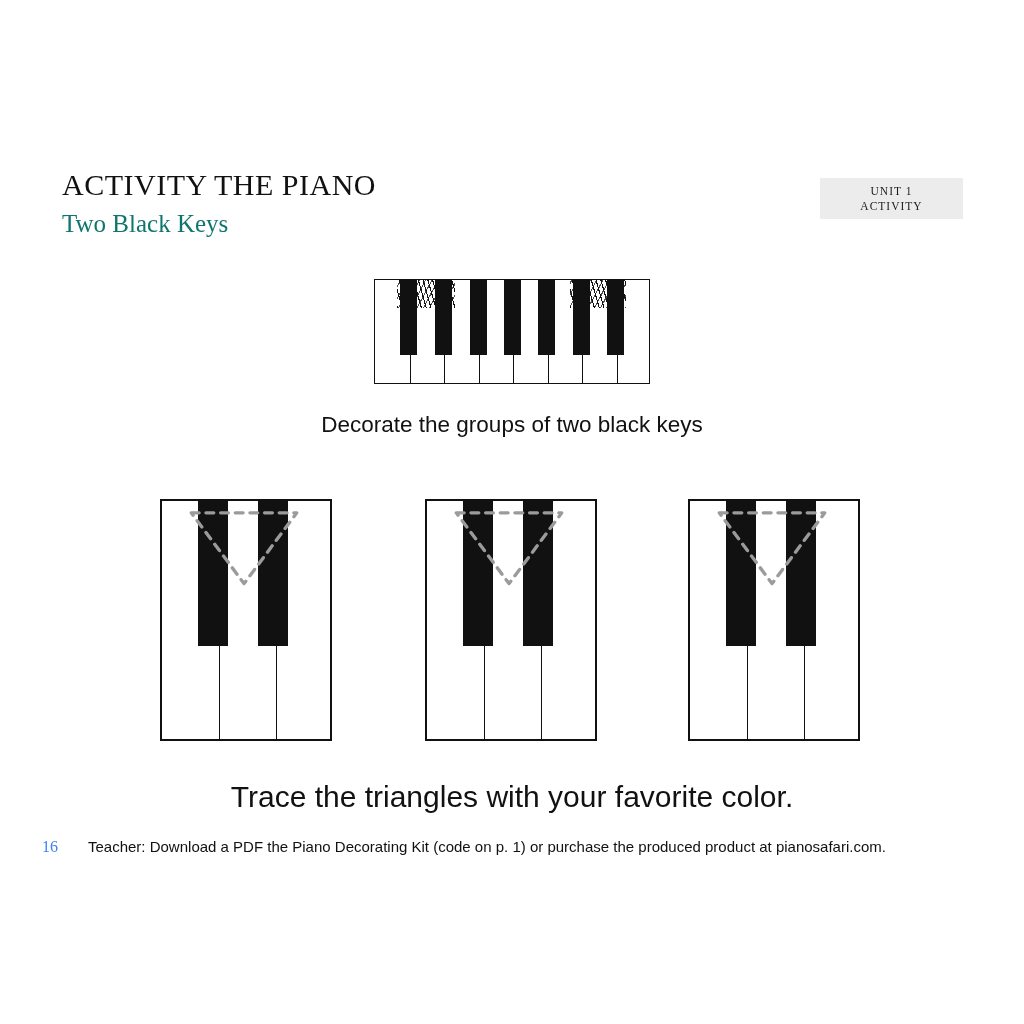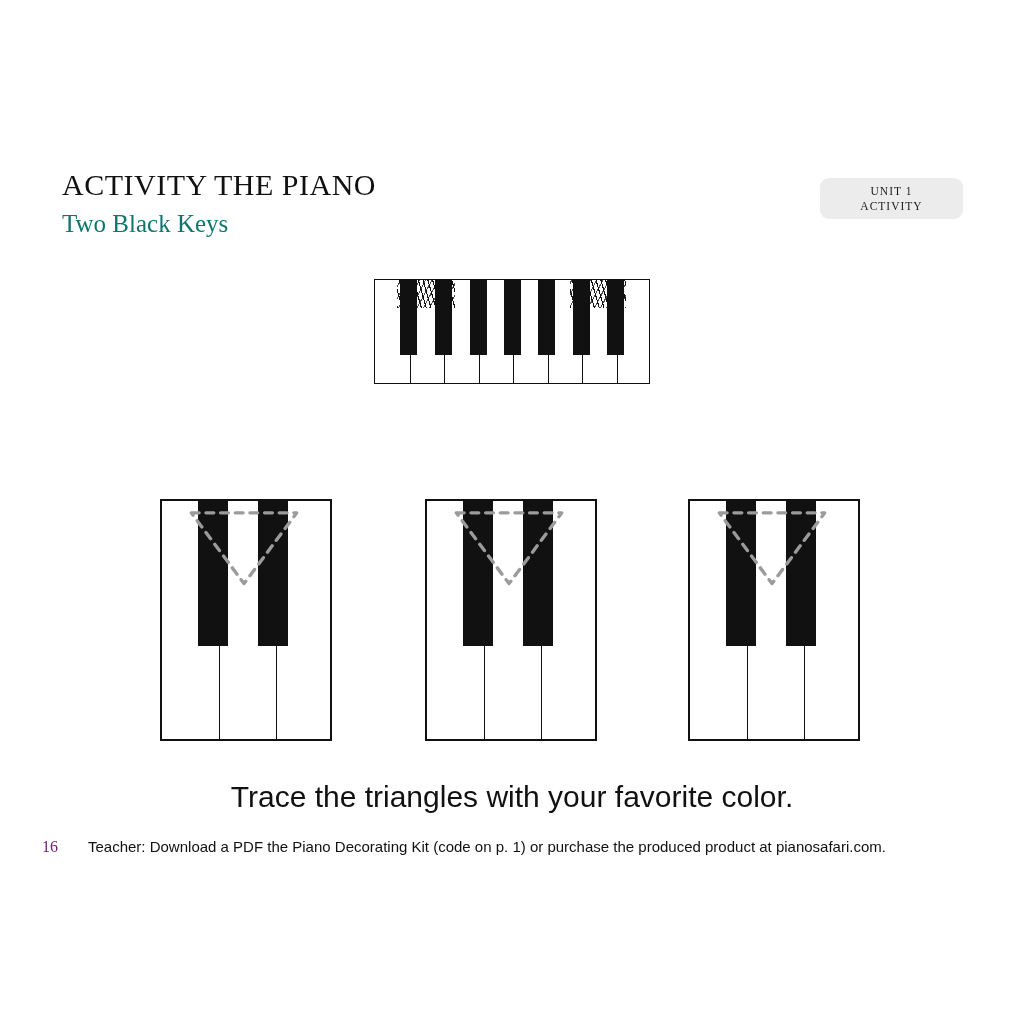--- a/index.html
+++ b/index.html
@@ -38,21 +38,21 @@
   }
 
   
   #unit-badge {
     position: absolute;
     left: 820px;
     top: 178px;
     width: 143px;
     height: 41px;
     background: #ececec;
-    border-radius: 9px;
+    border-radius: 1px;
     display: flex;
     flex-direction: column;
     align-items: center;
     justify-content: center;
     line-height: 1.25;
   }
   #unit-badge .badge-line {
     font-family: "Liberation Serif", serif;
     font-size: 11.5px;
     letter-spacing: 1px;
@@ -166,21 +166,21 @@
     stroke-linejoin: round;
   }
 
   
   #footer-page-number {
     position: absolute;
     left: 42px;
     top: 838px;
     font-family: "Liberation Serif", serif;
     font-size: 16px;
-    color: #701a75;
+    color: #3b82f6;
   }
   #footer-note {
     position: absolute;
     left: 88px;
     top: 838px;
     width: 870px;
     font-family: "Liberation Sans", sans-serif;
     font-size: 15px;
     color: #111;
     white-space: nowrap;
@@ -215,20 +215,21 @@
   <div class="bkey" style="left:163px;"></div>
 
   <div class="bkey" style="left:198px;"></div>
   <div class="bkey" style="left:232px;"></div>
 
   <div class="hatch" style="left:22px; width:58px;"></div>
   <div class="hatch" style="left:195px; width:56px;"></div>
 </div>
 
 <div class="instruction" id="instruction-top">
+  <div>Decorate the groups of two black keys</div>
 </div>
 
 <div class="practice" id="practice-1">
   <div class="wdiv" style="left:57px;"></div>
   <div class="wdiv" style="left:114px;"></div>
   <div class="bkey left"></div>
   <div class="bkey right"></div>
   <svg class="triangle" viewBox="0 0 172 242" preserveAspectRatio="none">
     <path d="M 30 12 L 138 12 L 84 84 Z"></path>
   </svg>

